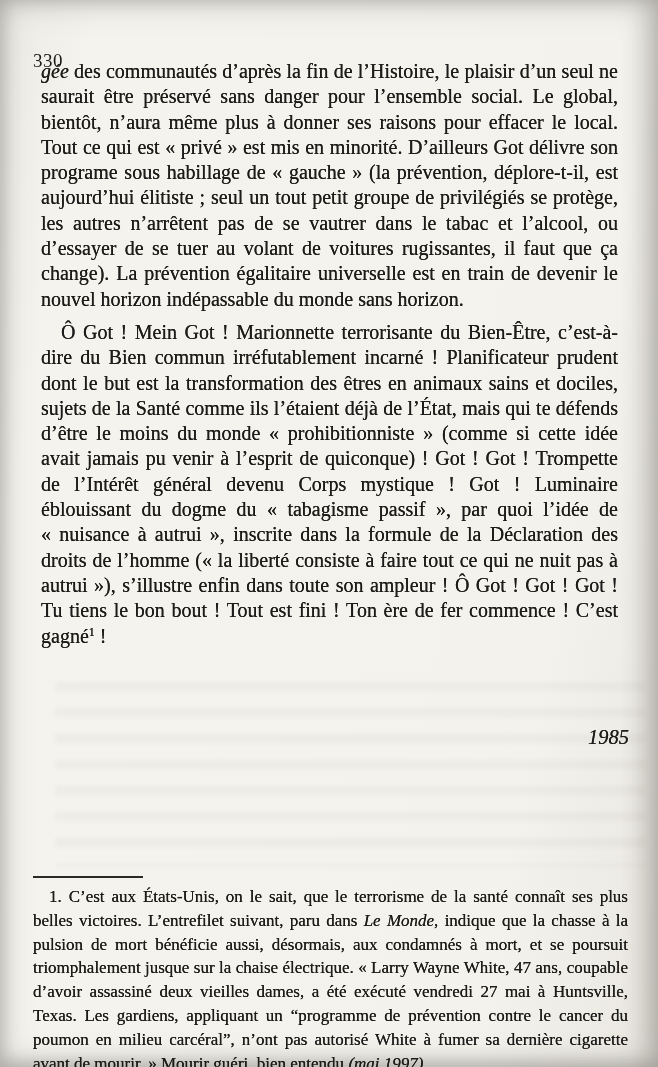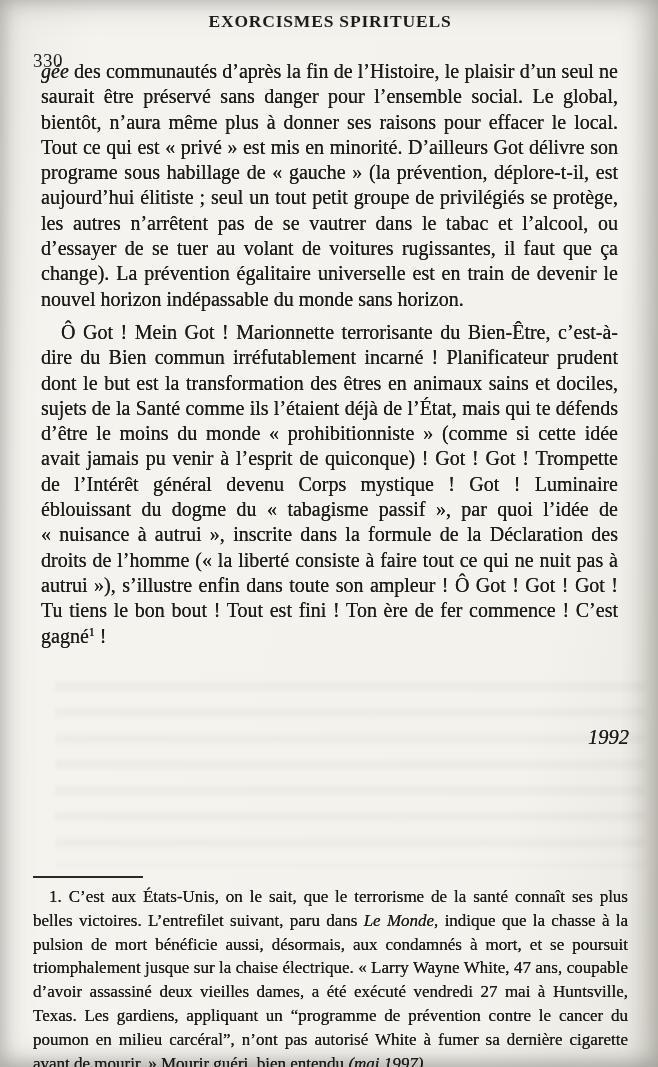--- a/index.html
+++ b/index.html
@@ -121,31 +121,30 @@
     text-shadow: 0 0 0.3px currentColor;
   }
 </style>
 </head>
 <body>
 
 <div class="page">
 
   <header class="running-head">
     <span class="folio">330</span>
-    <span class="running-title">EXORCISMES SPIRITUELS</span>
   </header>
 
   <main class="text-block">
     <p class="para"><span class="italic">gée</span><span> des communautés d’après la fin de l’Histoire, le plaisir d’un seul ne saurait être préservé sans danger pour l’ensemble social. Le global, bientôt, n’aura même plus à donner ses raisons pour effacer le local. Tout ce qui est «&nbsp;privé&nbsp;» est mis en minorité. D’ailleurs Got délivre son programe sous habillage de «&nbsp;gauche&nbsp;» (la prévention, déplore-t-il, est aujourd’hui élitiste&nbsp;; seul un tout petit groupe de privilégiés se protège, les autres n’arrêtent pas de se vautrer dans le tabac et l’alcool, ou d’essayer de se tuer au volant de voitures rugissantes, il faut que ça change). La prévention égalitaire universelle est en train de devenir le nouvel horizon indépassable du monde sans horizon.</span></p>
 
     <p class="para para-indent"><span>Ô Got&nbsp;! Mein Got&nbsp;! Marionnette terrorisante du Bien-Être, c’est-à-dire du Bien commun irréfutablement incarné&nbsp;! Planificateur prudent dont le but est la transformation des êtres en animaux sains et dociles, sujets de la Santé comme ils l’étaient déjà de l’État, mais qui te défends d’être le moins du monde «&nbsp;prohibitionniste&nbsp;» (comme si cette idée avait jamais pu venir à l’esprit de quiconque)&nbsp;! Got&nbsp;! Got&nbsp;! Trompette de l’Intérêt général devenu Corps mystique&nbsp;! Got&nbsp;! Luminaire éblouissant du dogme du «&nbsp;tabagisme passif&nbsp;», par quoi l’idée de «&nbsp;nuisance à autrui&nbsp;», inscrite dans la formule de la Déclaration des droits de l’homme («&nbsp;la liberté consiste à faire tout ce qui ne nuit pas à autrui&nbsp;»), s’illustre enfin dans toute son ampleur&nbsp;! Ô Got&nbsp;! Got&nbsp;! Got&nbsp;! Tu tiens le bon bout&nbsp;! Tout est fini&nbsp;! Ton ère de fer commence&nbsp;! C’est gagné</span><sup class="fn-ref">1</sup><span>&nbsp;!</span></p>
   </main>
 
   <div class="ghost"></div>
 
-  <div class="date-line"><span class="italic">1992</span></div>
+  <div class="date-line"><span class="italic">1985</span></div>
 
   <footer class="footnote-area">
     <div class="fn-rule"></div>
     <p class="footnote"><span>1.&nbsp;C’est aux États-Unis, on le sait, que le terrorisme de la santé connaît ses plus belles victoires. L’entrefilet suivant, paru dans </span><span class="italic">Le Monde</span><span>, indique que la chasse à la pulsion de mort bénéficie aussi, désormais, aux condamnés à mort, et se poursuit triomphalement jusque sur la chaise électrique. «&nbsp;Larry Wayne White, 47 ans, coupable d’avoir assassiné deux vieilles dames, a été exécuté vendredi 27 mai à Huntsville, Texas. Les gardiens, appliquant un “programme de prévention contre le cancer du poumon en milieu carcéral”, n’ont pas autorisé White à fumer sa dernière cigarette avant de mourir.&nbsp;» Mourir guéri, bien entendu </span><span class="italic">(mai 1997)</span><span>.</span></p>
   </footer>
 
 </div>
 
 </body></html>

